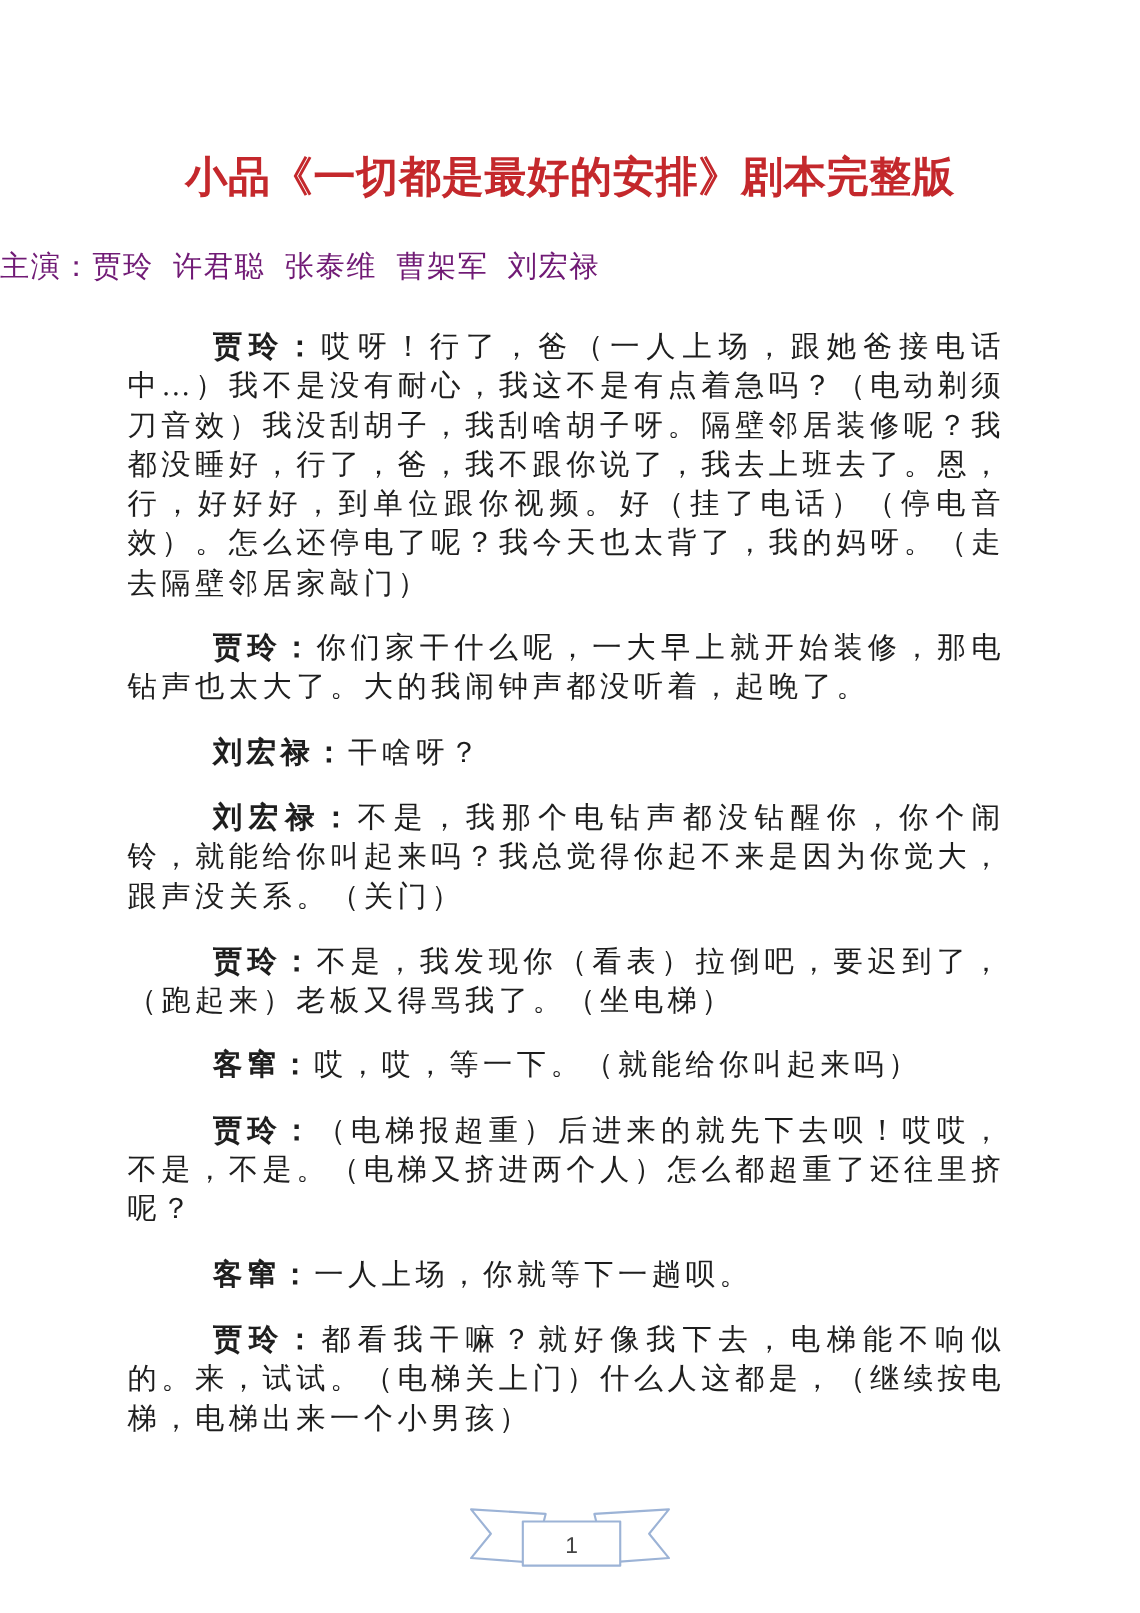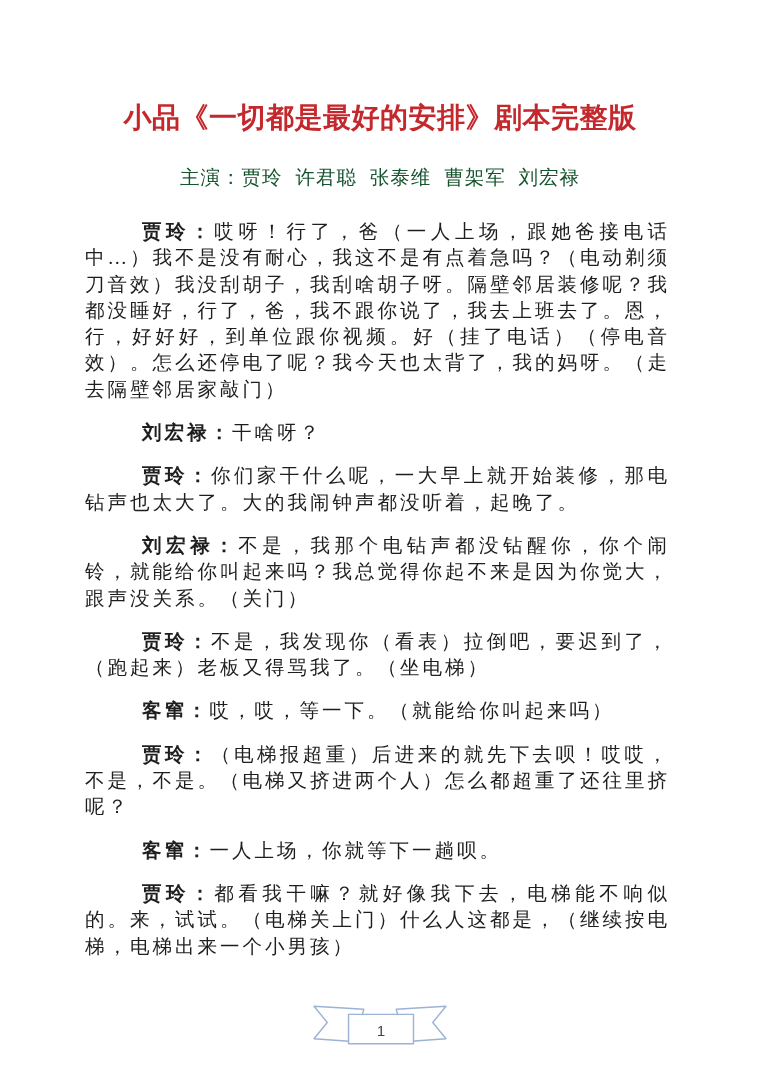--- a/index.html
+++ b/index.html
@@ -22,25 +22,24 @@
     font-size: 28px;
     font-weight: 700;
     font-family: "Liberation Sans", "DejaVu Sans", sans-serif;
     letter-spacing: 0.5px;
     white-space: nowrap;
   }
 
   .cast {
     position: absolute;
     top: 164px; left: 0; right: 0;
-    text-align: center;
     font-size: 19.5px;
     word-spacing: 7px;
     letter-spacing: 1px;
-    color: #14532d;
+    color: #701a75;
   }
 
   .script-body {
     position: absolute;
     top: 202px;
     left: 85px;
     width: 585px;
     font-size: 19.5px;
     line-height: 26.3px;
     text-align: justify;
@@ -80,23 +79,23 @@
 
 <div class="page">
 
   <h1 class="title" style="color: rgb(196, 40, 44);">小品《一切都是最好的安排》剧本完整版</h1>
 
   <div class="cast">主演：贾玲 许君聪 张泰维 曹架军 刘宏禄</div>
 
   <div class="script-body" id="script-body">
   <p class="para"><span class="speaker">贾玲：</span><span class="speech">哎呀！行了，爸（一人上场，跟她爸接电话中…）我不是没有耐心，我这不是有点着急吗？（电动剃须刀音效）我没刮胡子，我刮啥胡子呀。隔壁邻居装修呢？我都没睡好，行了，爸，我不跟你说了，我去上班去了。恩，行，好好好，到单位跟你视频。好（挂了电话）（停电音效）。怎么还停电了呢？我今天也太背了，我的妈呀。（走去隔壁邻居家敲门）</span></p>
 
+  <p class="para"><span class="speaker">贾玲：</span><span class="speech">你们家干什么呢，一大早上就开始装修，那电钻声也太大了。大的我闹钟声都没听着，起晚了。</span></p>
+
   <p class="para"><span class="speaker">刘宏禄：</span><span class="speech">干啥呀？</span></p>
-
-  <p class="para"><span class="speaker">贾玲：</span><span class="speech">你们家干什么呢，一大早上就开始装修，那电钻声也太大了。大的我闹钟声都没听着，起晚了。</span></p>
 
   <p class="para"><span class="speaker">刘宏禄：</span><span class="speech">不是，我那个电钻声都没钻醒你，你个闹铃，就能给你叫起来吗？我总觉得你起不来是因为你觉大，跟声没关系。（关门）</span></p>
 
   <p class="para"><span class="speaker">贾玲：</span><span class="speech">不是，我发现你（看表）拉倒吧，要迟到了，（跑起来）老板又得骂我了。（坐电梯）</span></p>
 
   <p class="para"><span class="speaker">客窜：</span><span class="speech">哎，哎，等一下。（就能给你叫起来吗）</span></p>
 
   <p class="para"><span class="speaker">贾玲：</span><span class="speech">（电梯报超重）后进来的就先下去呗！哎哎，不是，不是。（电梯又挤进两个人）怎么都超重了还往里挤呢？</span></p>
 
   <p class="para"><span class="speaker">客窜：</span><span class="speech">一人上场，你就等下一趟呗。</span></p>

